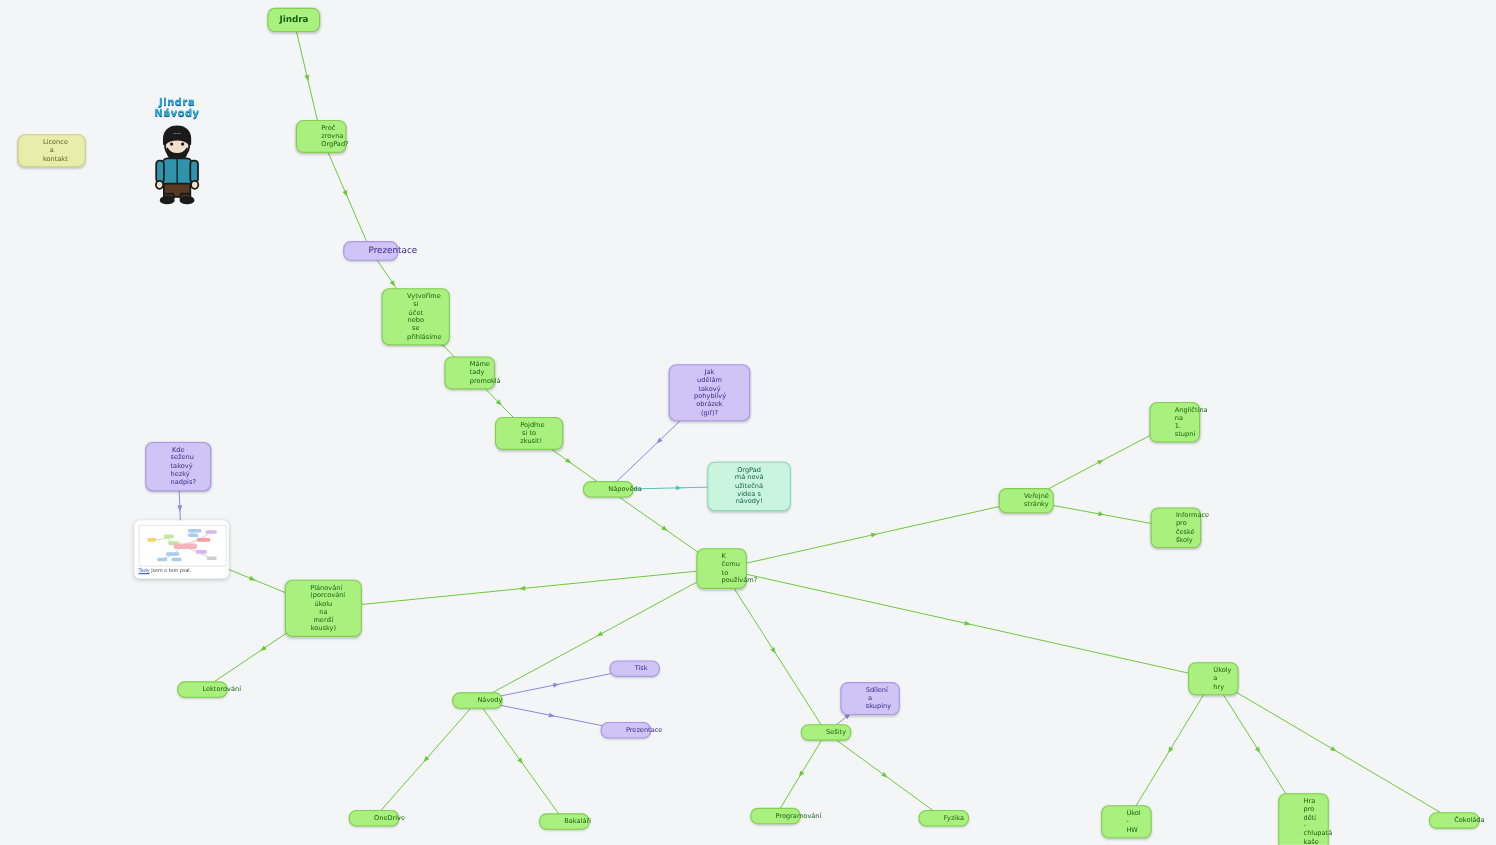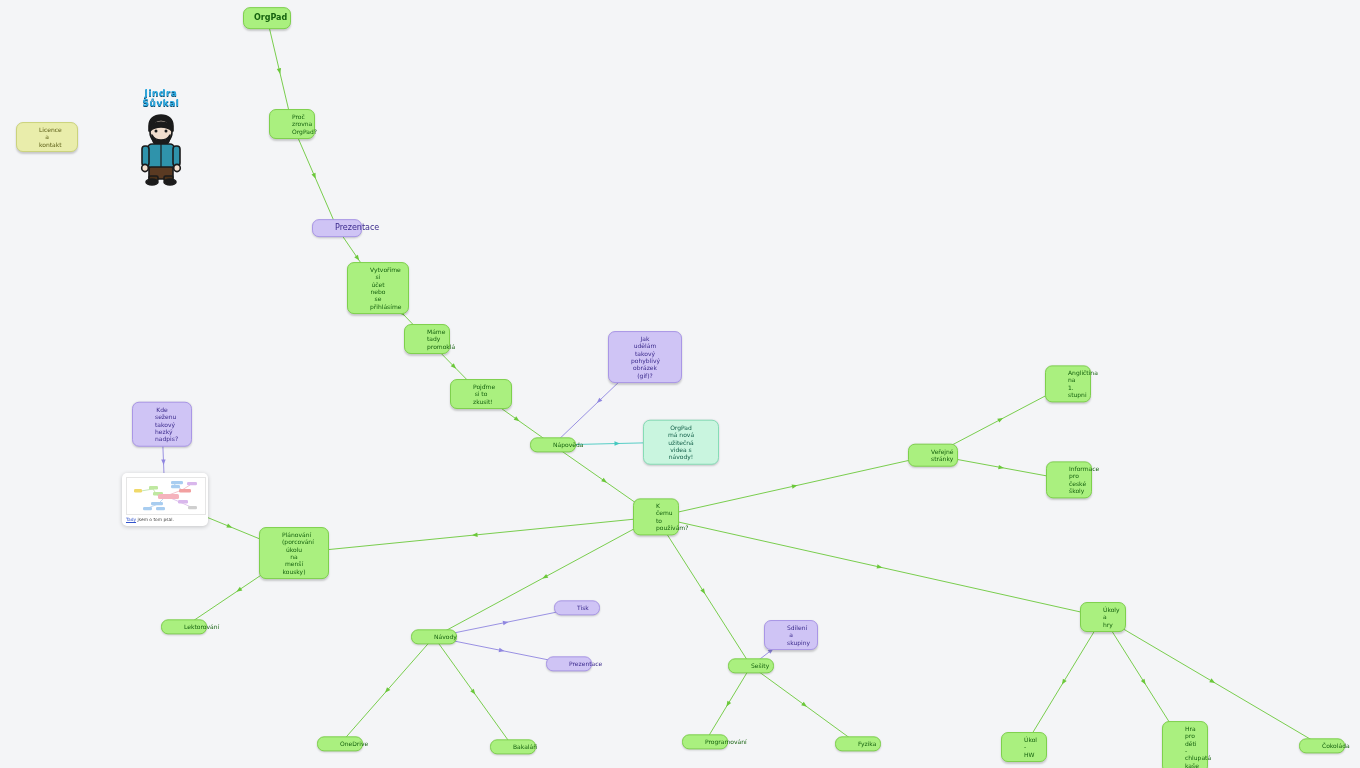--- a/index.html
+++ b/index.html
@@ -116,21 +116,21 @@
       <polygon points="-2.5,-2.2 3,0 -2.5,2.2" fill="#6bc83a" transform="translate(879.5,567) rotate(12.610212976913502)"></polygon>
       <line x1="1103" y1="617" x2="1024" y2="747" stroke="#6bc83a" stroke-width="0.9"></line>
       <polygon points="-2.5,-2.2 3,0 -2.5,2.2" fill="#6bc83a" transform="translate(1063.5,682) rotate(121.28672819304748)"></polygon>
       <line x1="1103" y1="617" x2="1185" y2="747" stroke="#6bc83a" stroke-width="0.9"></line>
       <polygon points="-2.5,-2.2 3,0 -2.5,2.2" fill="#6bc83a" transform="translate(1144,682) rotate(57.757532160876686)"></polygon>
       <line x1="1103" y1="617" x2="1322" y2="746" stroke="#6bc83a" stroke-width="0.9"></line>
       <polygon points="-2.5,-2.2 3,0 -2.5,2.2" fill="#6bc83a" transform="translate(1212.5,681.5) rotate(30.499833233447433)"></polygon>
     </svg>
 
   <div id="avatar-wrap">
-    <div id="avatar-name">Jindra Sůvkal</div>
+    <div id="avatar-name">Jindra Návody</div>
     <svg id="avatar-svg" width="54" height="76" viewBox="0 0 54 76">
       <g stroke="#1b1b1b" stroke-width="1.6" stroke-linejoin="round">
         <path d="M15 16c0-7 5-11 12-11s12 4 12 11v5H15z" fill="#1b1b1b"></path>
         <ellipse cx="27" cy="22" rx="11" ry="12" fill="#f2decd"></ellipse>
         <path d="M16 21c0-6 5-9 11-9s11 3 11 9c-3-3-7-4-11-4s-8 1-11 4z" fill="#1b1b1b"></path>
         <path d="M18 25c0 8 4 11 9 11s9-3 9-11c-2 4-5 5-9 5s-7-1-9-5z" fill="#1b1b1b"></path>
         <circle cx="22" cy="21" r="1.5" fill="#1b1b1b" stroke="none"></circle>
         <circle cx="32" cy="21" r="1.5" fill="#1b1b1b" stroke="none"></circle>
         <rect x="14" y="34" width="26" height="24" rx="4" fill="#2f93ab"></rect>
         <path d="M27 34v24" stroke="#1b1b1b" stroke-width="1.2" fill="none"></path>
@@ -174,21 +174,21 @@
         <rect x="24" y="24" width="12" height="3.2" rx="1.2" fill="#a8cdf0"></rect>
         <rect x="16" y="29" width="9" height="3.2" rx="1.2" fill="#a8cdf0"></rect>
         <rect x="29" y="29" width="9" height="3.2" rx="1.2" fill="#a8cdf0"></rect>
         <rect x="51" y="22" width="10" height="3.4" rx="1.2" fill="#d9b7ec"></rect>
         <rect x="61" y="28" width="9" height="3.2" rx="1.2" fill="#cfcfcf"></rect>
       </g>
     </svg>
     <div id="card-caption"><a href="#">Tady</a><span> jsem o tom psal.</span></div>
   </div>
 
-<div class="node green title-node n-lg" style="left: 267px; top: 18px; width: 48px;">OrgPad</div>
+<div class="node green title-node n-lg" style="left: 267px; top: 18px; width: 48px;">Jindra</div>
     <div class="node yellow n-sm" style="left: 47px; top: 137px; width: 62px;">Licence a kontakt</div>
     <div class="node green n-sm" style="left: 292px; top: 124px; width: 44px;">Proč zrovna
 OrgPad?</div>
     <div class="node purple n-lg" style="left: 337px; top: 228px; width: 50px;">Prezentace</div>
     <div class="node green n-sm" style="left: 378px; top: 288px; width: 62px;">Vytvoříme si účet
 nebo se přihlásíme</div>
     <div class="node green n-sm" style="left: 427px; top: 339px; width: 37px;">Máme tady
 promoklá</div>
     <div class="node green n-sm" style="left: 481px; top: 394px; width: 62px;">Pojďme si to zkusit!</div>
     <div class="node green n-sm" style="left: 553px; top: 445px; width: 36px;">Nápověda</div>

